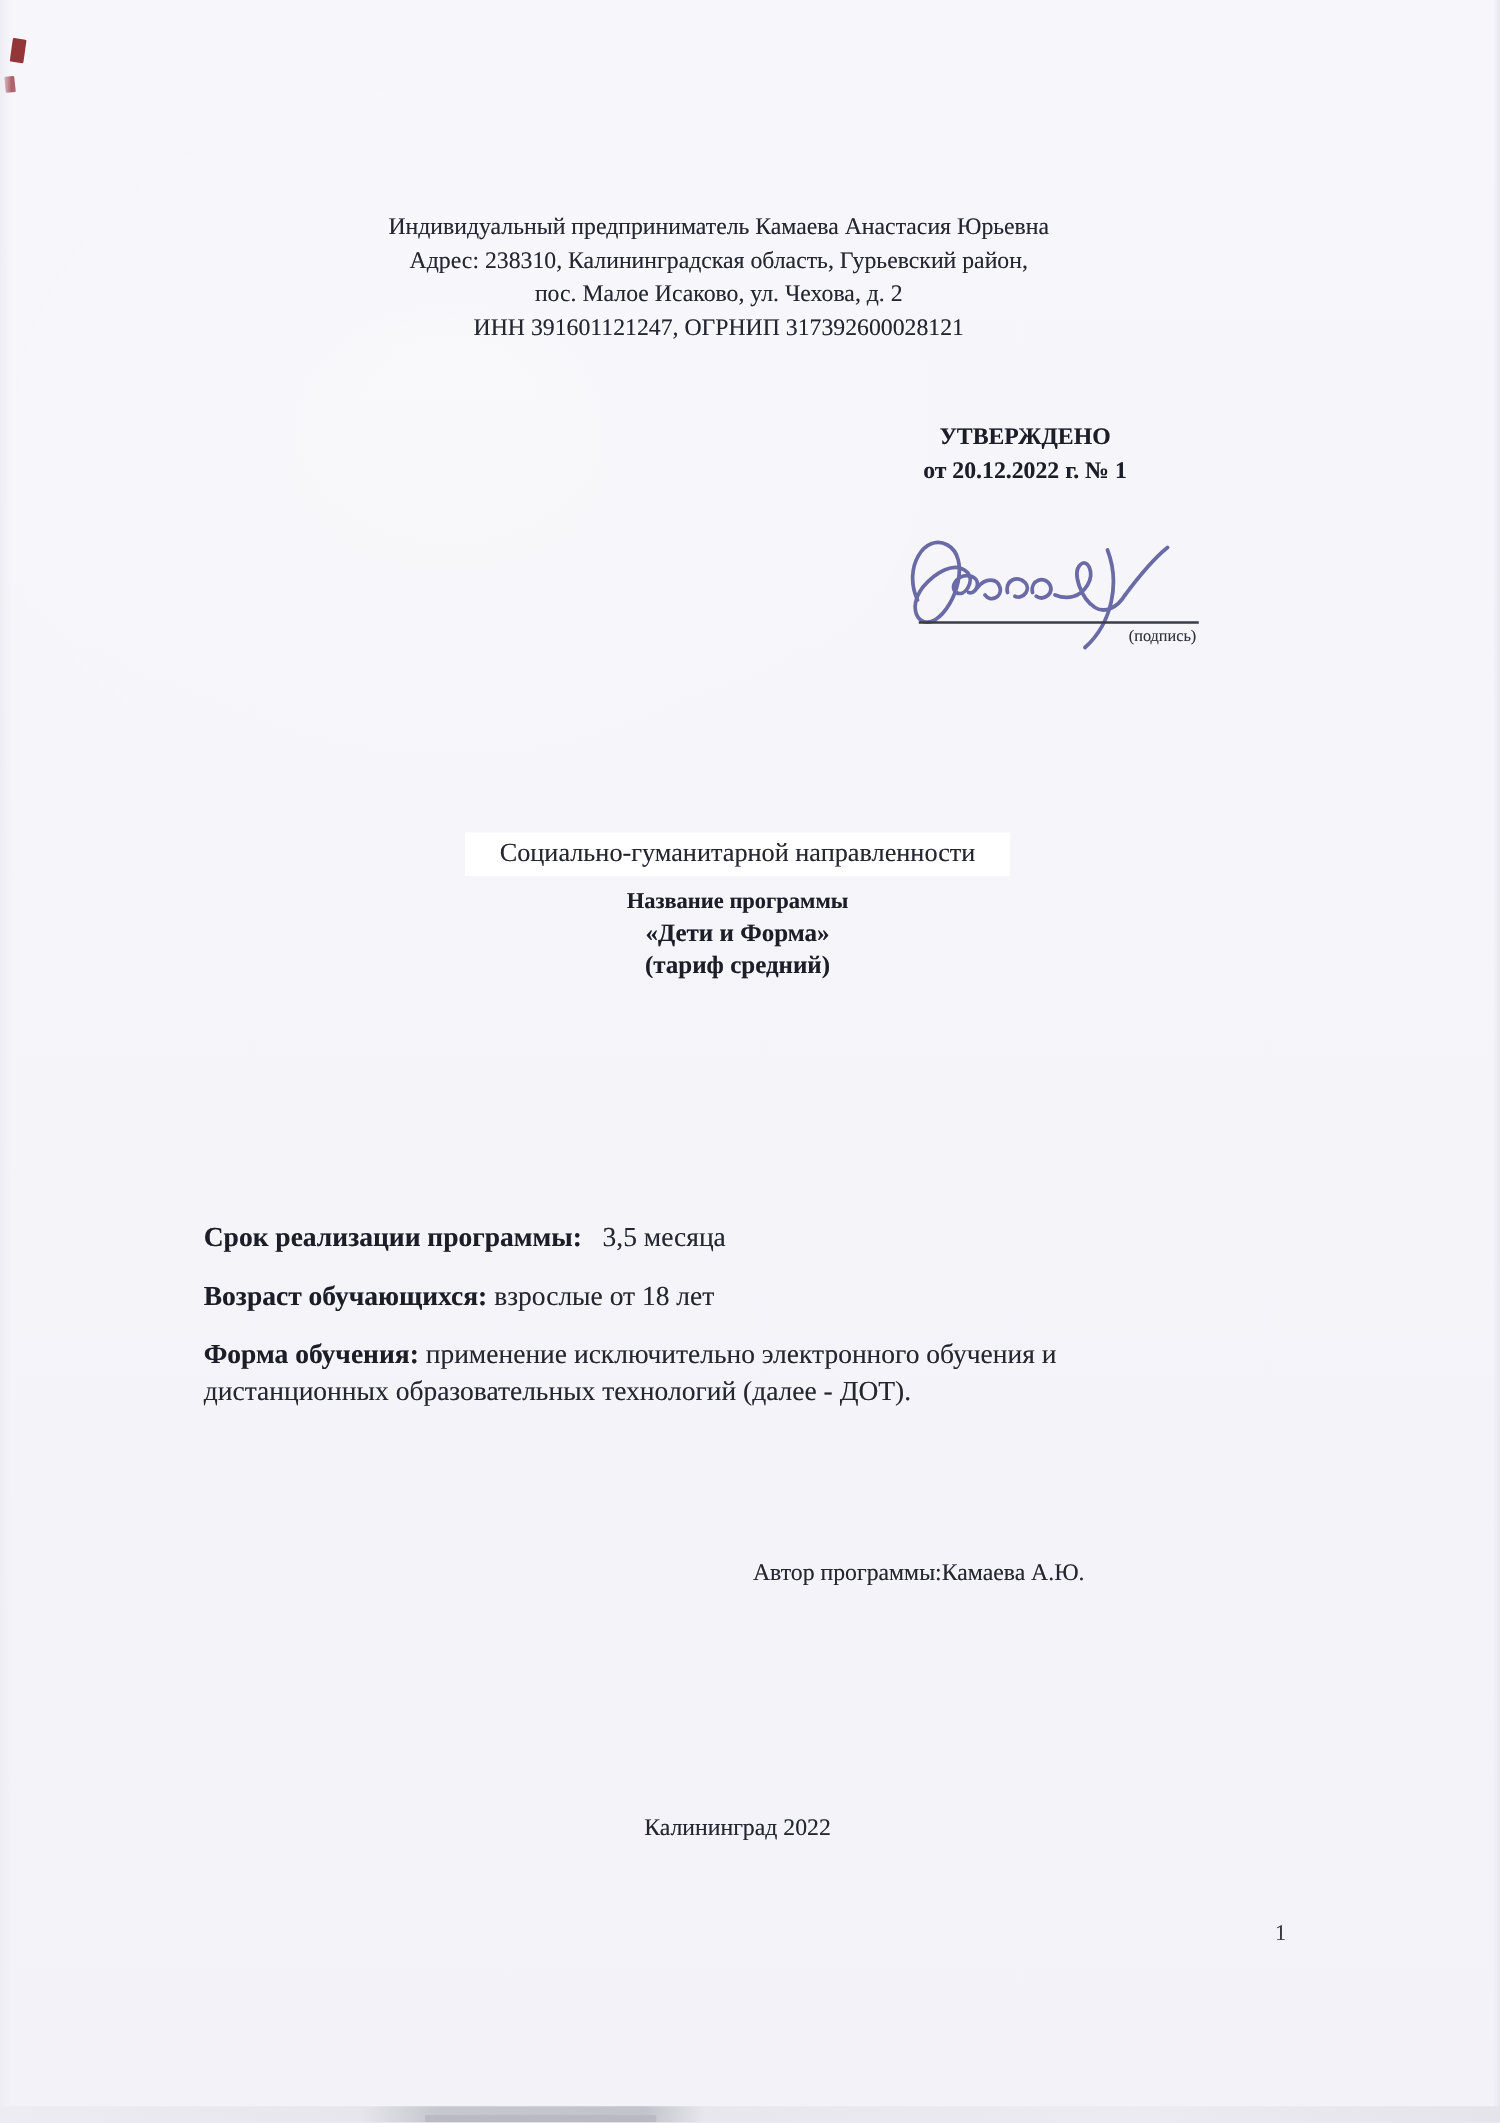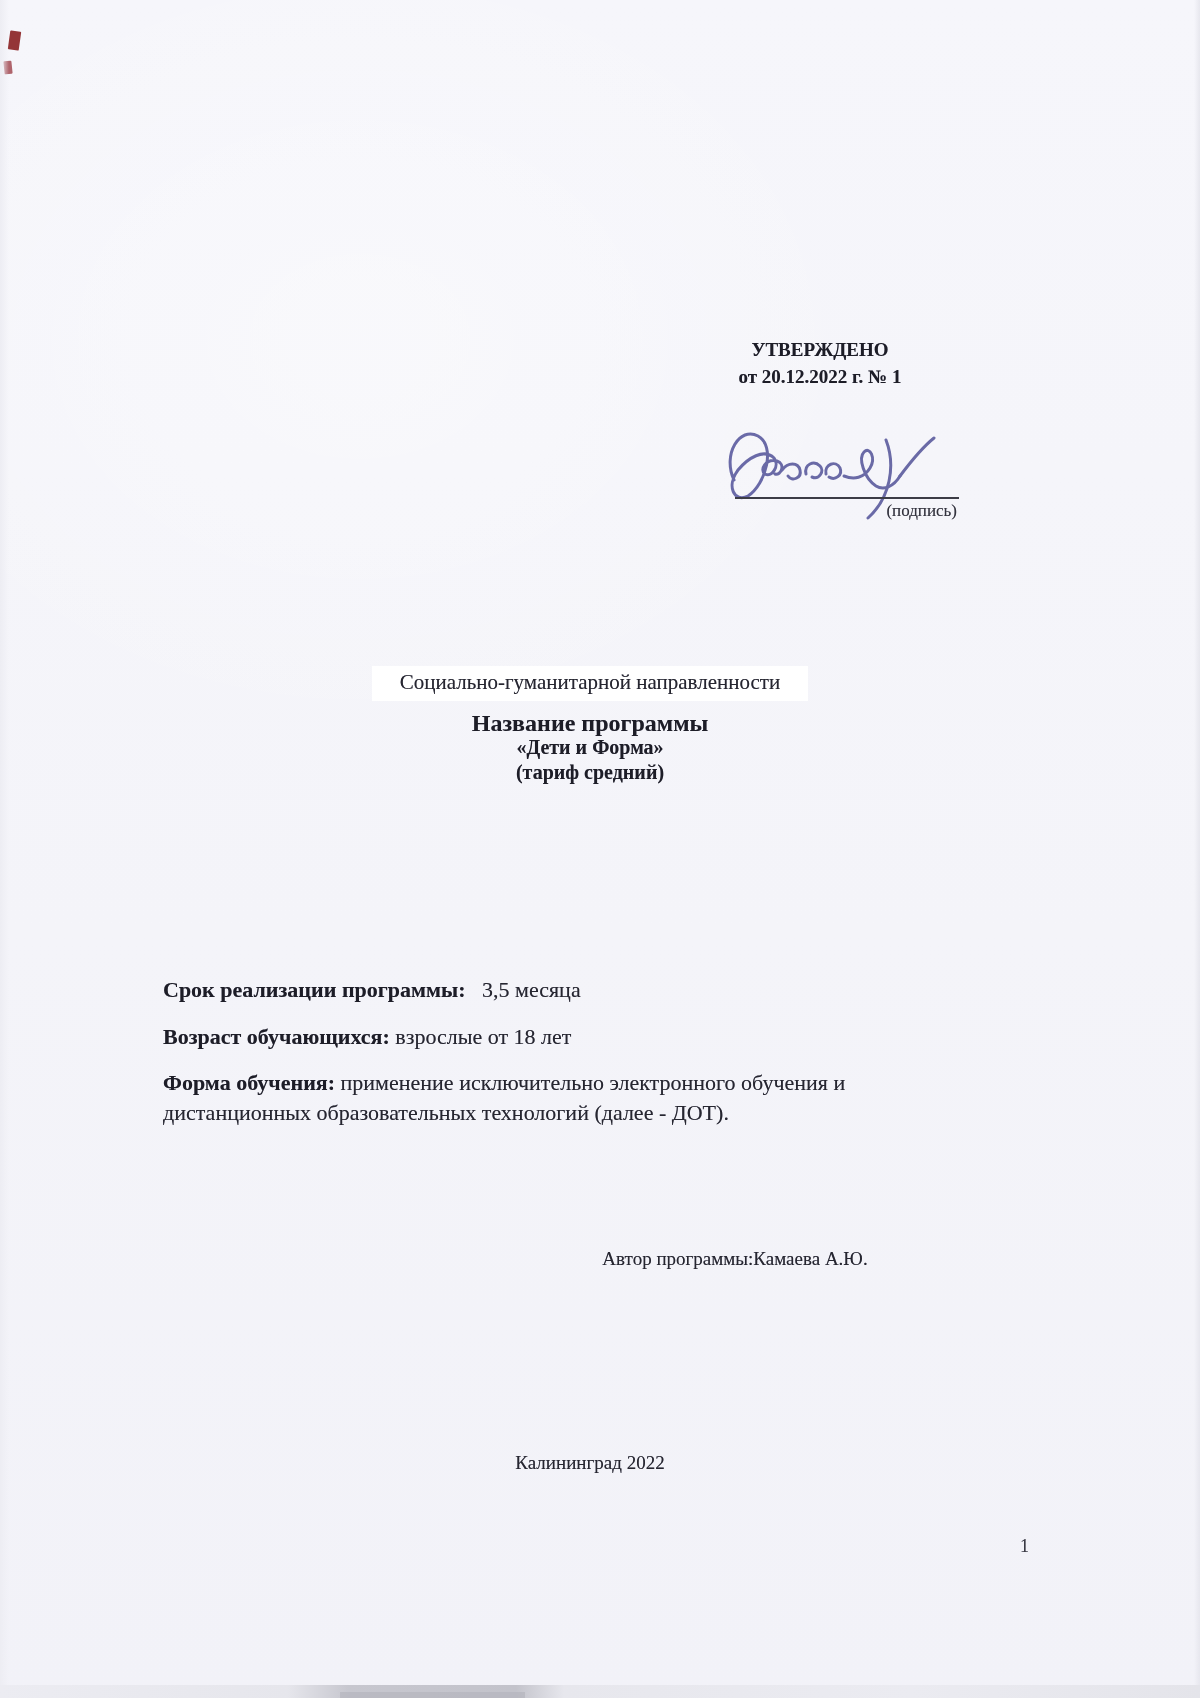--- a/index.html
+++ b/index.html
@@ -16,26 +16,26 @@
   }
   .txt{position:absolute; text-shadow:0 0 .4px rgba(45,45,70,.45);}
   .center{text-align:center;}
   .b{font-weight:bold;color:#1d1d27;}
 
   .header-block{left:20px;width:1110px;top:168px;font-size:19px;line-height:27px;}
   .approval-block{left:640px;width:360px;top:336px;font-size:19px;line-height:27px;}
 
   .sig-wrap{position:absolute;left:712px;top:418px;width:262px;height:104px;}
   .sig-line{position:absolute;left:735px;top:497px;width:224px;height:2px;background:#3c3c46;}
-  .sig-caption{right:243px;top:501px;font-size:17px;color:#33333d;}
+  .sig-caption{right:243px;top:501px;font-size:13px;color:#33333d;}
 
   .title-block{left:35px;width:1110px;top:628px;font-size:20px;line-height:28px;}
   .direction-line{left:35px;width:1110px;top:666px;font-size:21px;}
   .direction-hl{display:inline-block;background:#ffffff;padding:4px 28px 6px 28px;text-align:center;}
-  .name-label{left:35px;width:1110px;top:710px;font-size:24px;}
+  .name-label{left:35px;width:1110px;top:710px;font-size:18px;}
   .name-line{left:35px;width:1110px;top:736px;font-size:20px;}
   .tariff-line{left:35px;width:1110px;top:761px;font-size:20px;}
 
   .detail{left:163px;width:700px;font-size:22px;line-height:30px;}
   .detail-1{top:975px;}
   .detail-2{top:1022px;}
   .detail-3{top:1068px;}
 
   .author-line{left:545px;width:380px;top:1248px;font-size:19px;}
   .footer-city{left:35px;width:1110px;top:1452px;font-size:19px;}
@@ -59,20 +59,26 @@
 
 <div class="page">
 
   <div class="speck speck-a"></div>
   <div class="speck speck-b"></div>
   <div class="edge-left"></div>
   <div class="edge-right"></div>
   <div class="edge-bottom"></div>
   <div class="edge-bottom-dark"></div>
 
+  <div class="txt center header-block">
+    <div>Индивидуальный предприниматель Камаева Анастасия Юрьевна</div>
+    <div>Адрес: 238310, Калининградская область, Гурьевский район,</div>
+    <div>пос. Малое Исаково, ул. Чехова, д. 2</div>
+    <div>ИНН 391601121247, ОГРНИП 317392600028121</div>
+  </div>
 
   <div class="txt center b approval-block">
     <div>УТВЕРЖДЕНО</div>
     <div>от 20.12.2022 г. № 1</div>
   </div>
 
   <div class="sig-wrap">
     <svg viewBox="0 0 250 104" width="262" height="104" xmlns="http://www.w3.org/2000/svg">
       <g fill="none" stroke="#5b5b9e" stroke-width="3" stroke-linecap="round" stroke-linejoin="round" opacity="0.9">
         <path d="M16,62 C4,36 22,8 40,18 C58,28 48,66 30,78 C16,85 8,68 20,52 C30,40 46,30 56,40 C62,47 54,60 47,56 C41,52 48,40 59,43 C68,46 63,58 57,56"></path>

